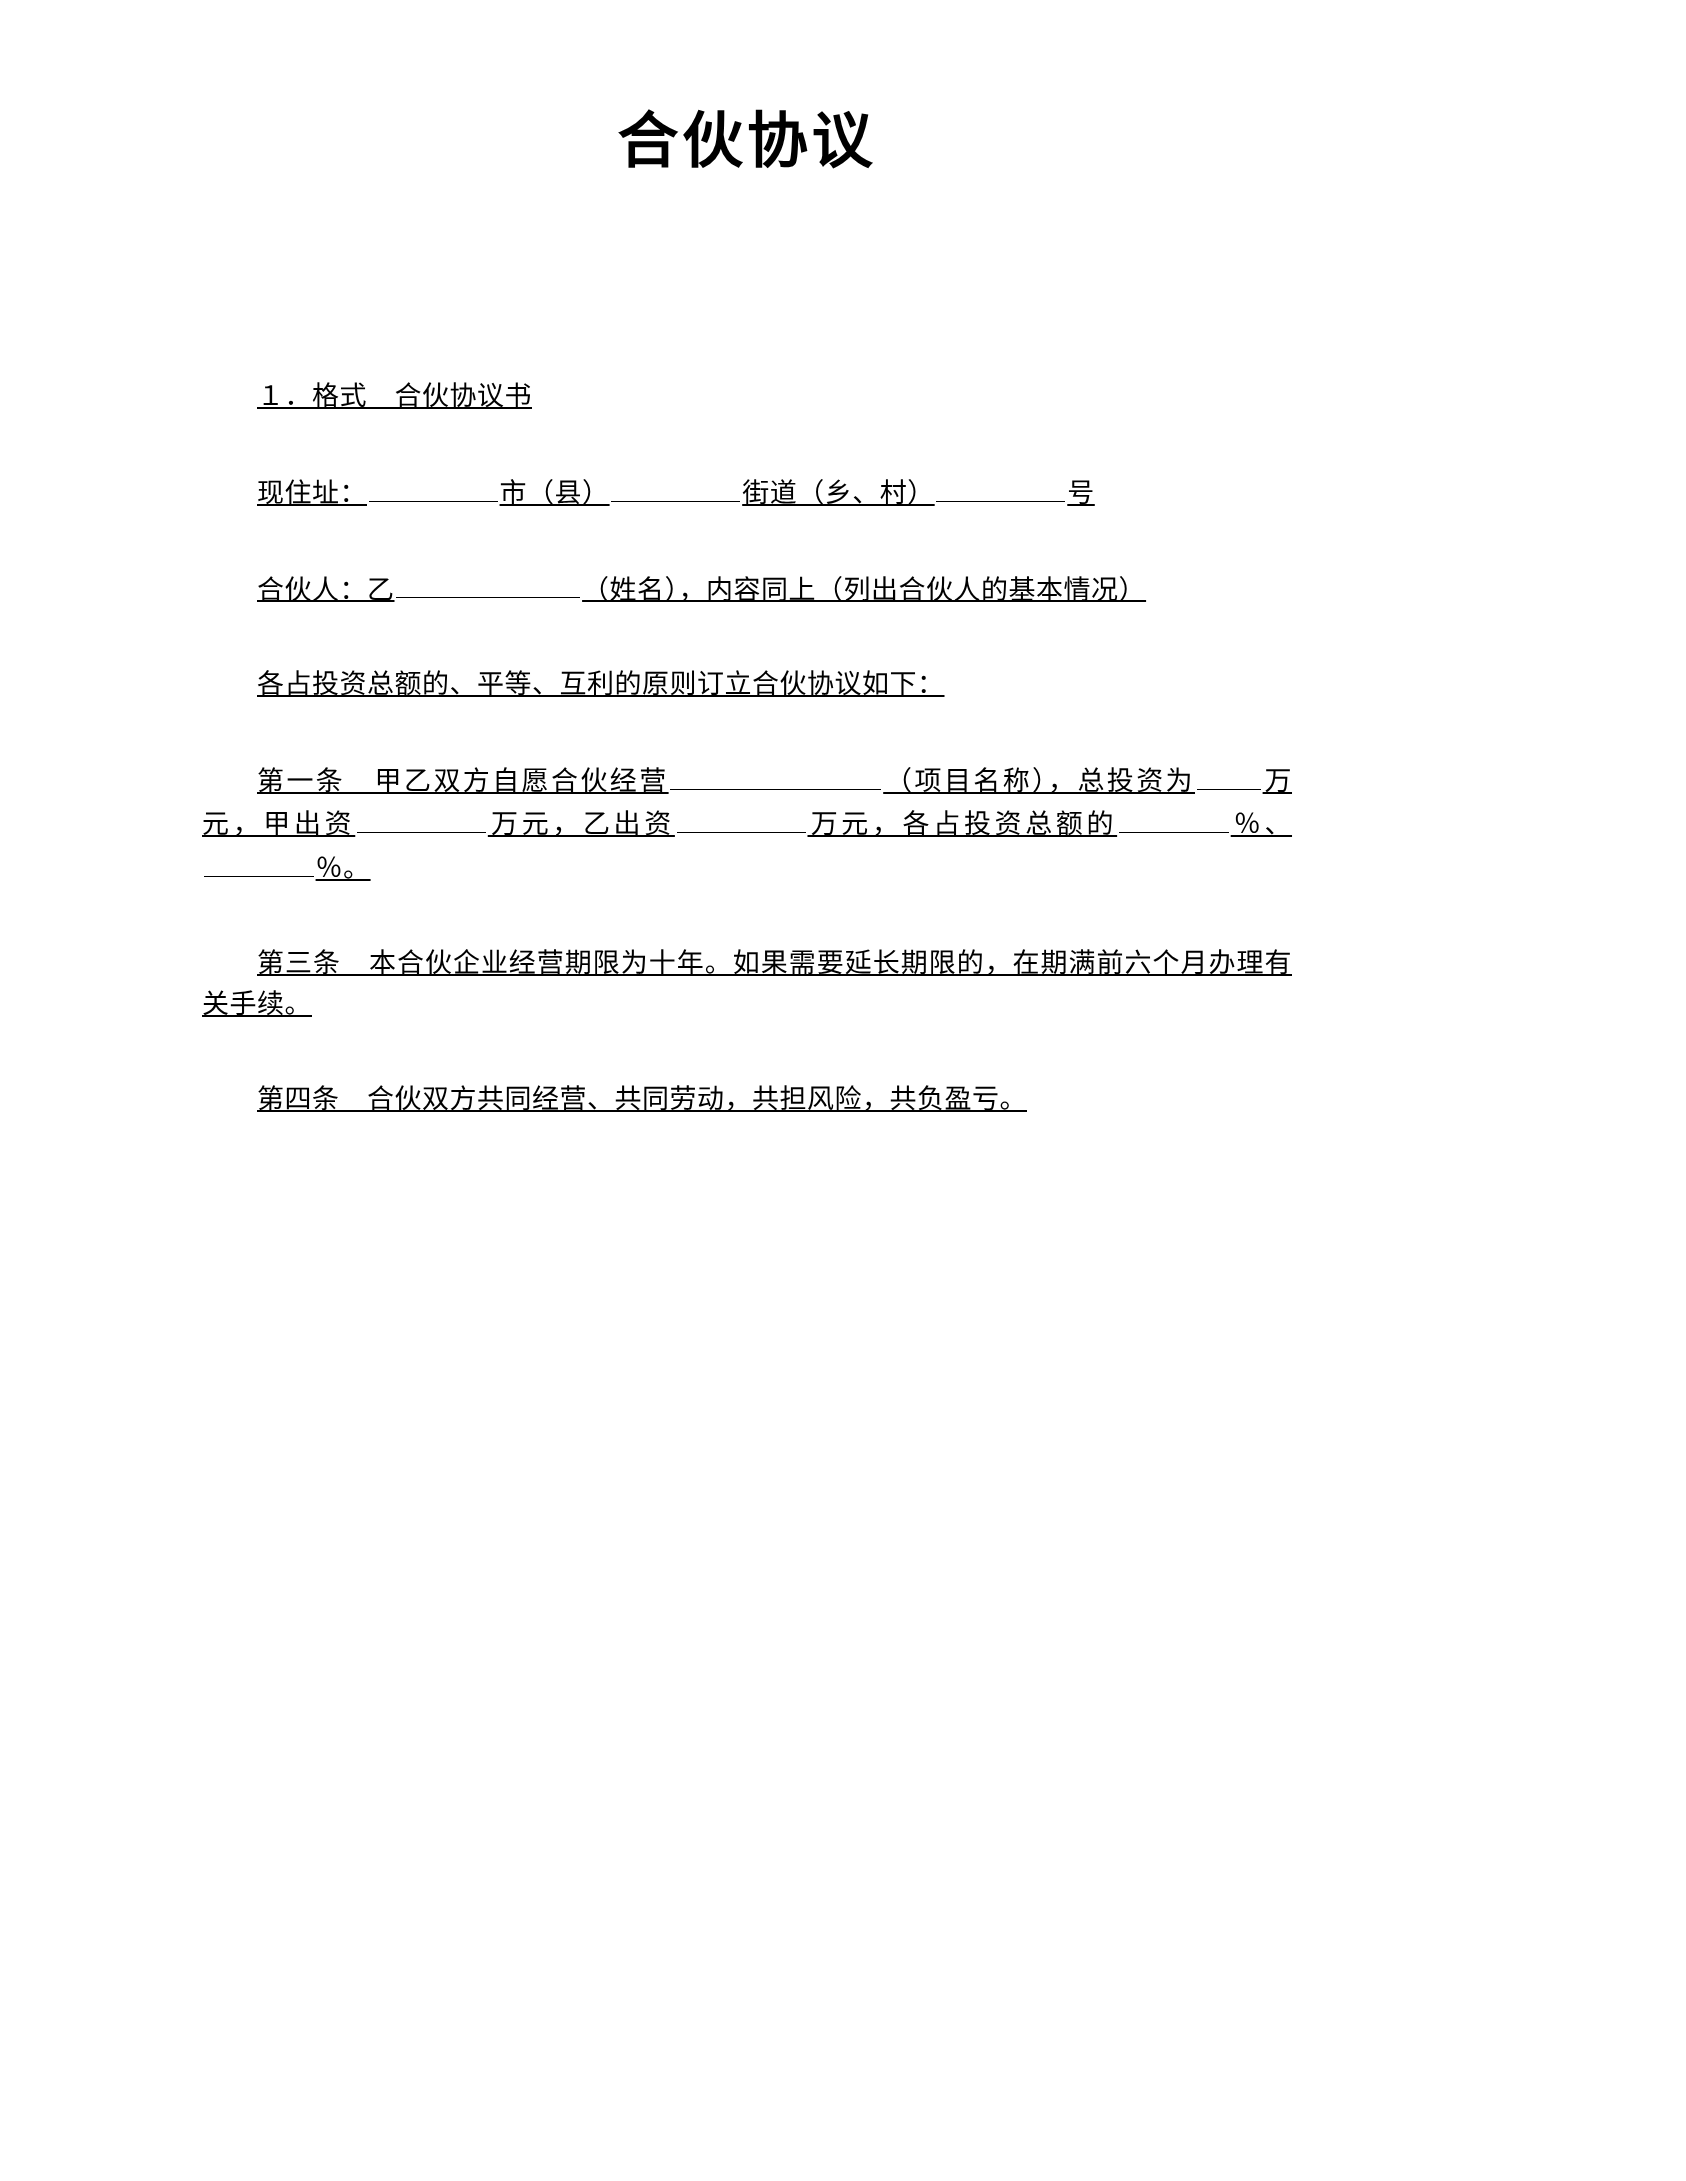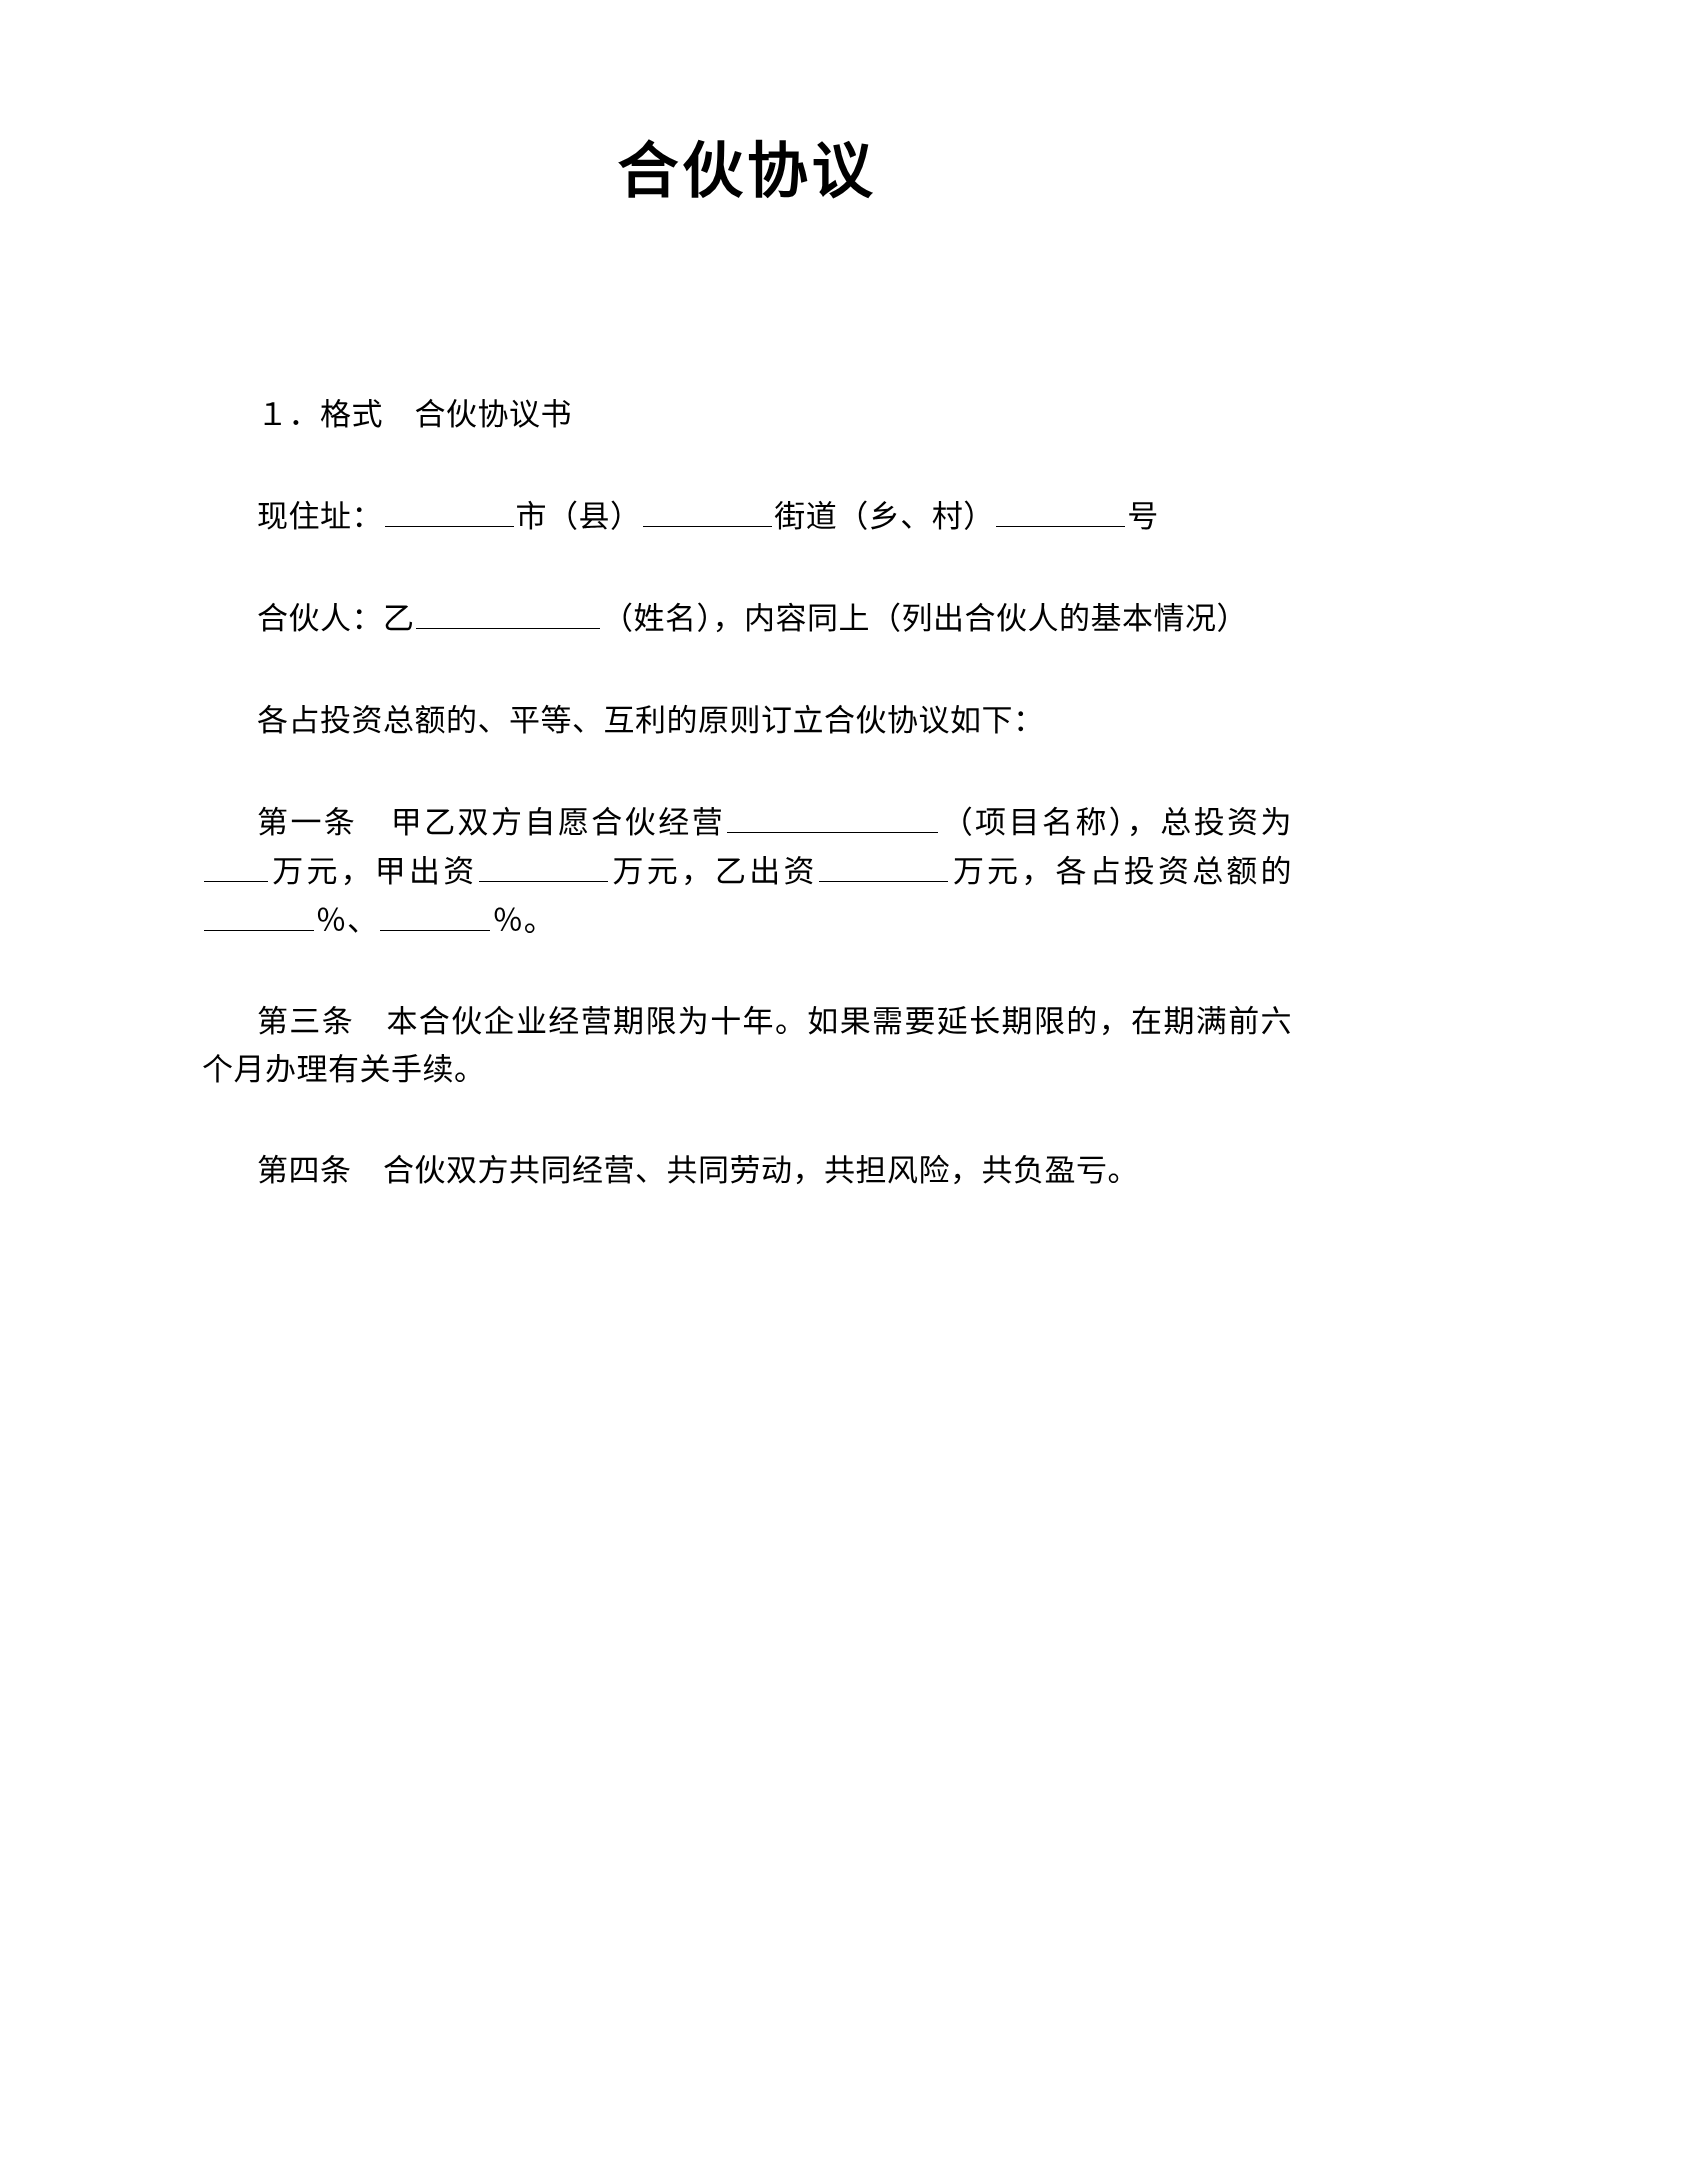--- a/index.html
+++ b/index.html
@@ -12,42 +12,43 @@
     height: 2182px;
     font-family: "Liberation Serif", "DejaVu Serif", serif;
     color: #000000;
     overflow: hidden;
   }
   .page {
     width: 1494px;
     min-height: 2182px;
     background: #ffffff;
     box-sizing: border-box;
-    padding: 108px 202px 110px 202px;
+    padding: 78px 202px 110px 202px;
     position: relative;
   }
   .doc-title {
     text-align: center;
     font-family: "DejaVu Sans", "Liberation Sans", sans-serif;
     font-weight: bold;
     font-size: 61px;
     letter-spacing: 3.7px;
     line-height: 1.2;
     margin: 26px 0 0 0;
   }
   .spacer-after-title {
     height: 184px;
   }
   .para {
-    font-size: 31px;
+    font-size: 27px;
     line-height: 1.55;
-    margin: 0 0 53px 0;
+    margin: 15px 0 53px 0;
     text-align: justify;
     text-justify: inter-ideograph;
     letter-spacing: 0.5px;
+    text-decoration: underline;
   }
   .indent {
     text-indent: 55px;
   }
   .blank {
     display: inline-block;
     border-bottom: 1.8px solid #000;
     vertical-align: baseline;
     height: 1.1em;
     margin: 0 1.8px;

